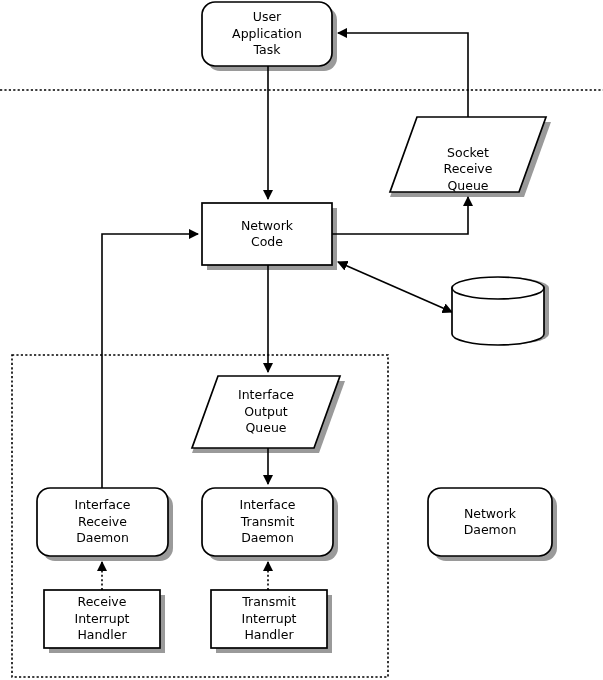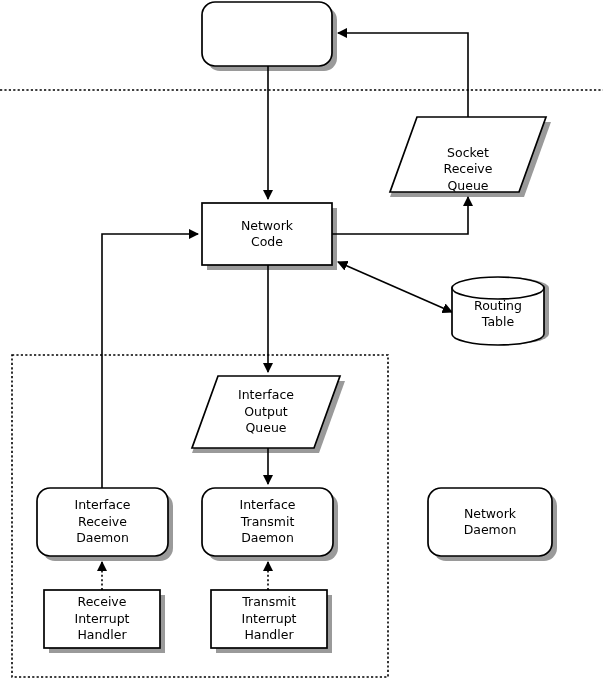--- a/index.html
+++ b/index.html
@@ -80,30 +80,31 @@
       <ellipse cx="498" cy="288" rx="46" ry="11"></ellipse>
       <polygon points="218,376 340,376 314,448 192,448"></polygon>
       <rect x="37" y="488" width="131" height="68" rx="13" ry="13"></rect>
       <rect x="202" y="488" width="131" height="68" rx="13" ry="13"></rect>
       <rect x="428" y="488" width="124" height="68" rx="13" ry="13"></rect>
       <rect x="44" y="590" width="116" height="58"></rect>
       <rect x="211" y="590" width="116" height="58"></rect>
     </g>
   </svg>
 
+  <div class="lbl" style="left:202px;top:2px;width:130px;height:64px;">User
+Application
+Task</div>
 
   <div class="lbl" style="left:398px;top:134px;width:140px;height:71px;">Socket
 Receive
 Queue</div>
 
   <div class="lbl" style="left:202px;top:203px;width:130px;height:62px;">Network
 Code</div>
 
-  <div class="lbl" style="left:452px;top:288px;width:92px;height:52px;">Routing
-Table</div>
 
   <div class="lbl" style="left:198px;top:378px;width:136px;height:68px;">Interface
 Output
 Queue</div>
 
   <div class="lbl" style="left:37px;top:488px;width:131px;height:68px;">Interface
 Receive
 Daemon</div>
 
   <div class="lbl" style="left:202px;top:488px;width:131px;height:68px;">Interface

